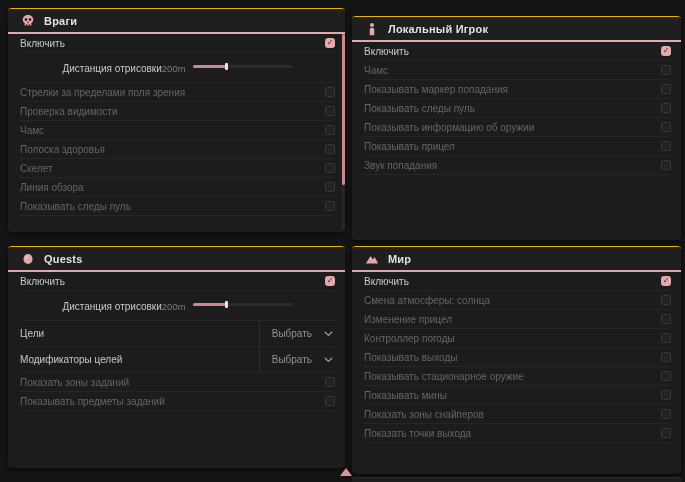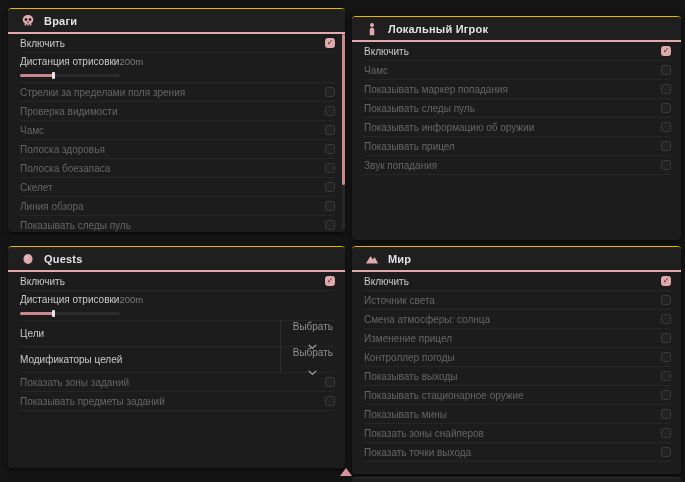--- a/index.html
+++ b/index.html
@@ -46,40 +46,39 @@
   .checkbox{
     width:10px; height:10px; flex:0 0 auto;
     border:1px solid #3a3a3a; border-radius:2.5px; background:#222;
     display:flex; align-items:center; justify-content:center;
   }
   .checkbox.checked{
     background:var(--accent); border-color:var(--accent);
   }
   .check{ font-size:8px; line-height:1; color:#3d2a2c; font-weight:bold; }
   .row-slider{
-    height:30px; flex-direction:column; align-items:flex-start; justify-content:center;
+    height:30px; flex-direction:row; align-items:center; justify-content:center;
     gap:7px; padding-top:1px;
   }
   .slider-top{ display:flex; align-items:center; justify-content:space-between; }
   .row-value{ font-size:9.5px; color:#7c7c7c; }
   .slider-track{
     position:relative; width:100px; height:3px;
     background:#2b2b2b; border-radius:2px; margin-bottom:3px;
   }
   .slider-fill{ height:100%; background:var(--accent-dim); border-radius:2px; }
   .slider-handle{
     position:absolute; top:-2px; width:3px; height:7px;
     background:#e6e6e6; border-radius:1px;
   }
   .row-select{ height:26px; }
   .select-control{
     display:flex; align-items:center; gap:12px;
     height:100%; padding:0 2px 0 12px;
     border-left:1px solid #2c2c2c;
-    flex-direction:column;
   }
   .select-value{ font-size:10px; color:#929292; }
   .chevron{ display:flex; align-items:center; }
   .scrollbar{
     position:absolute; top:0; right:0; width:3px; height:100%;
     background:#272727;
   }
   .scrollbar-thumb{
     width:100%; height:77%;
     background:var(--accent-dim); border-radius:2px;
@@ -140,24 +139,20 @@
         </div>
         <div class="row row-toggle">
           <span class="row-label">Чамс</span>
           <span class="checkbox"></span>
         </div>
         <div class="row row-toggle">
           <span class="row-label">Полоска здоровья</span>
           <span class="checkbox"></span>
         </div>
         <div class="row row-toggle">
-          <span class="row-label">Полоска боезапаса</span>
-          <span class="checkbox"></span>
-        </div>
-        <div class="row row-toggle">
           <span class="row-label">Скелет</span>
           <span class="checkbox"></span>
         </div>
         <div class="row row-toggle">
           <span class="row-label">Линия обзора</span>
           <span class="checkbox"></span>
         </div>
         <div class="row row-toggle">
           <span class="row-label">Показывать следы пуль</span>
           <span class="checkbox"></span>
@@ -279,24 +274,20 @@
         <span class="panel-title">Мир</span>
       </div>
       <div class="panel-body">
         <div class="row row-toggle bright">
           <span class="row-label">Включить</span>
           <span class="checkbox checked">
             <span class="check">✓</span>
           </span>
         </div>
         <div class="row row-toggle">
-          <span class="row-label">Источник света</span>
-          <span class="checkbox"></span>
-        </div>
-        <div class="row row-toggle">
           <span class="row-label">Смена атмосферы: солнца</span>
           <span class="checkbox"></span>
         </div>
         <div class="row row-toggle">
           <span class="row-label">Изменение прицел</span>
           <span class="checkbox"></span>
         </div>
         <div class="row row-toggle">
           <span class="row-label">Контроллер погоды</span>
           <span class="checkbox"></span>

